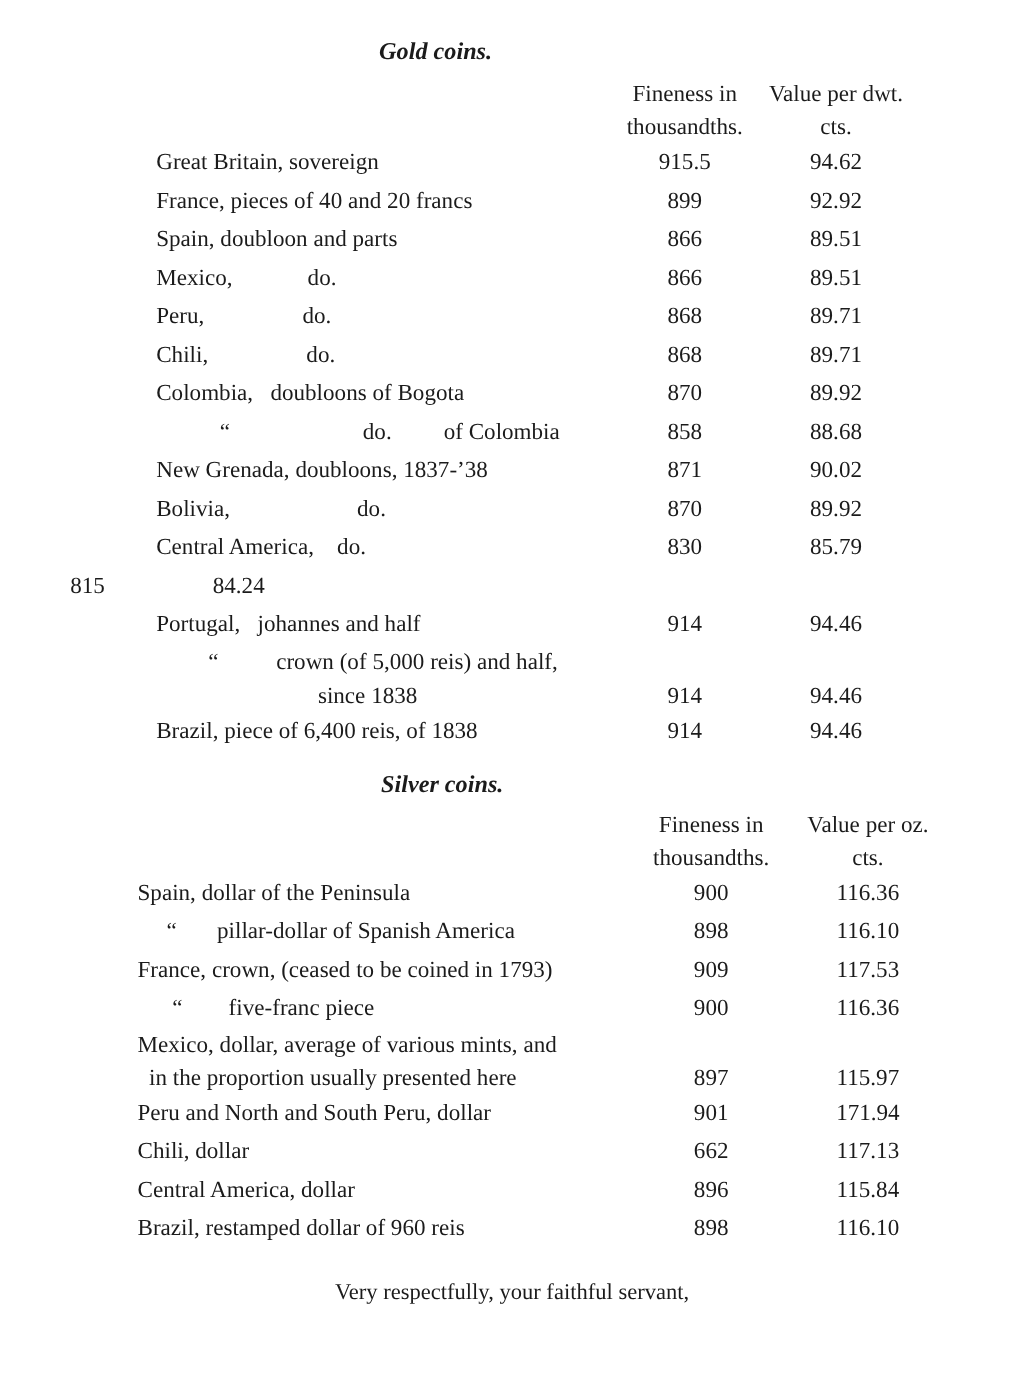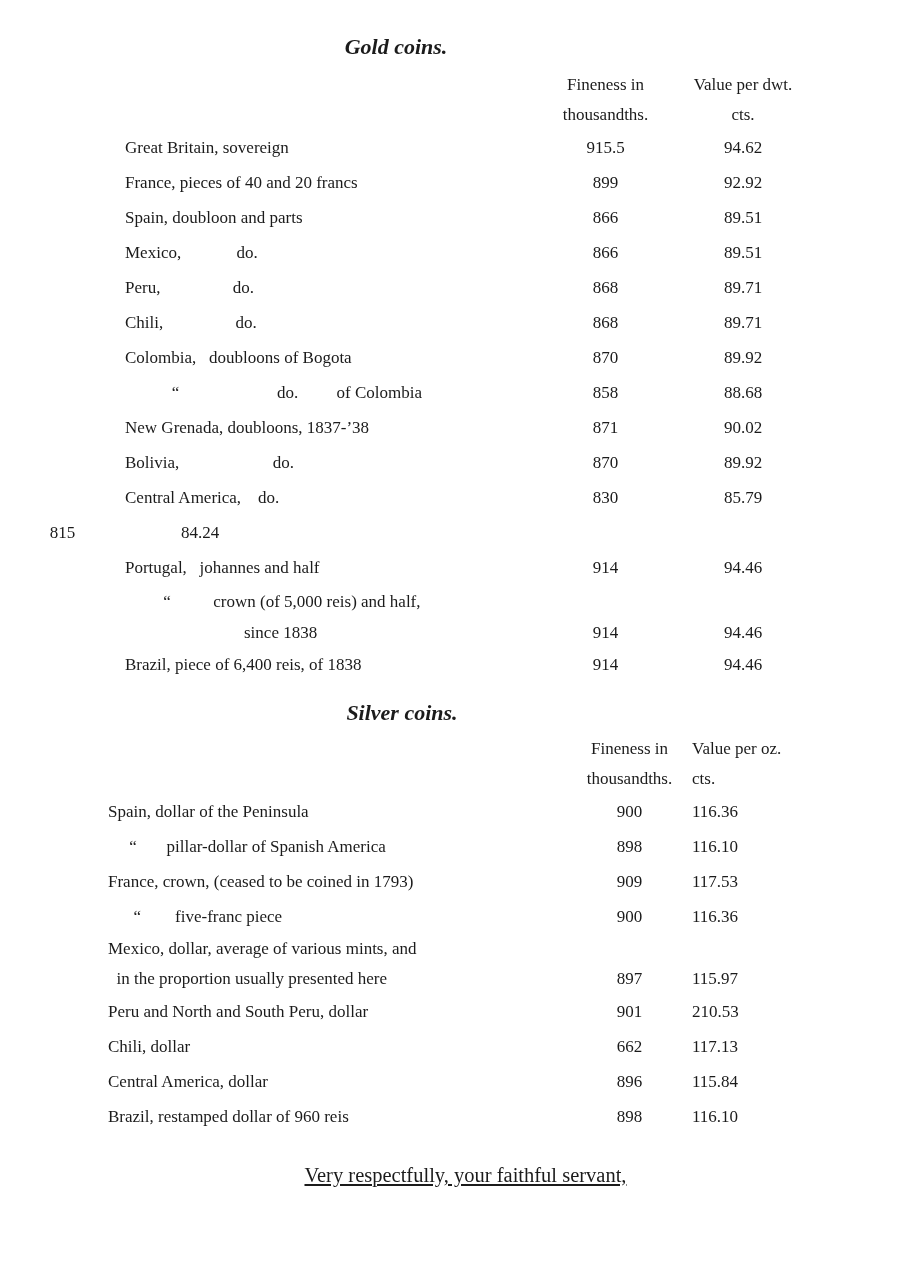--- a/index.html
+++ b/index.html
@@ -29,41 +29,41 @@
   .silver .section-title-wrap { width: 804px; }
   .section-title {
     font-size: 22px;
     font-weight: 700;
     font-style: italic;
   }
   .row {
     display: flex;
     align-items: center;
     height: 35px;
-    font-size: 17px;
+    font-size: 21px;
     white-space: nowrap;
+    margin-left: 17px;
   }
   .row.header-row { height: 30px; }
   .gold .header-block { margin-top: 8px; }
   .silver .header-block { margin-top: 6px; }
   .cell { display: block; }
   .c-name { white-space: pre; overflow: visible; }
   .gold .c-name { margin-left: 125px; width: 418px; font-family: Liberation Serif, serif; }
   .silver .c-name { margin-left: 108px; width: 459px; }
   .c-fin { width: 125px; text-align: center; }
   .gold .c-val { width: 150px; text-align: center; }
-  .silver .c-val { width: 160px; }
+  .silver .c-val { width: 160px; text-align: center; }
   .closing {
     margin-top: 26px;
     height: 30px;
     line-height: 30px;
     text-align: center;
     padding-left: 8px;
     font-size: 20.5px;
-    text-decoration: underline;
   }
 </style>
 </head>
 <body>
 
 <div class="page">
 
   <div class="section gold">
     <div class="section-title-wrap">
       <span class="section-title">Gold coins.</span>
@@ -206,21 +206,21 @@
           <span class="cell c-val"></span>
         </div>
         <div class="row" style="height: 30px;">
           <span class="cell c-name">  in the proportion usually presented here</span>
           <span class="cell c-fin">897</span>
           <span class="cell c-val">115.97</span>
         </div>
         <div class="row">
           <span class="cell c-name">Peru and North and South Peru, dollar</span>
           <span class="cell c-fin">901</span>
-          <span class="cell c-val">210.53</span>
+          <span class="cell c-val">171.94</span>
         </div>
         <div class="row">
           <span class="cell c-name">Chili, dollar</span>
           <span class="cell c-fin">662</span>
           <span class="cell c-val">117.13</span>
         </div>
         <div class="row">
           <span class="cell c-name">Central America, dollar</span>
           <span class="cell c-fin">896</span>
           <span class="cell c-val">115.84</span>

